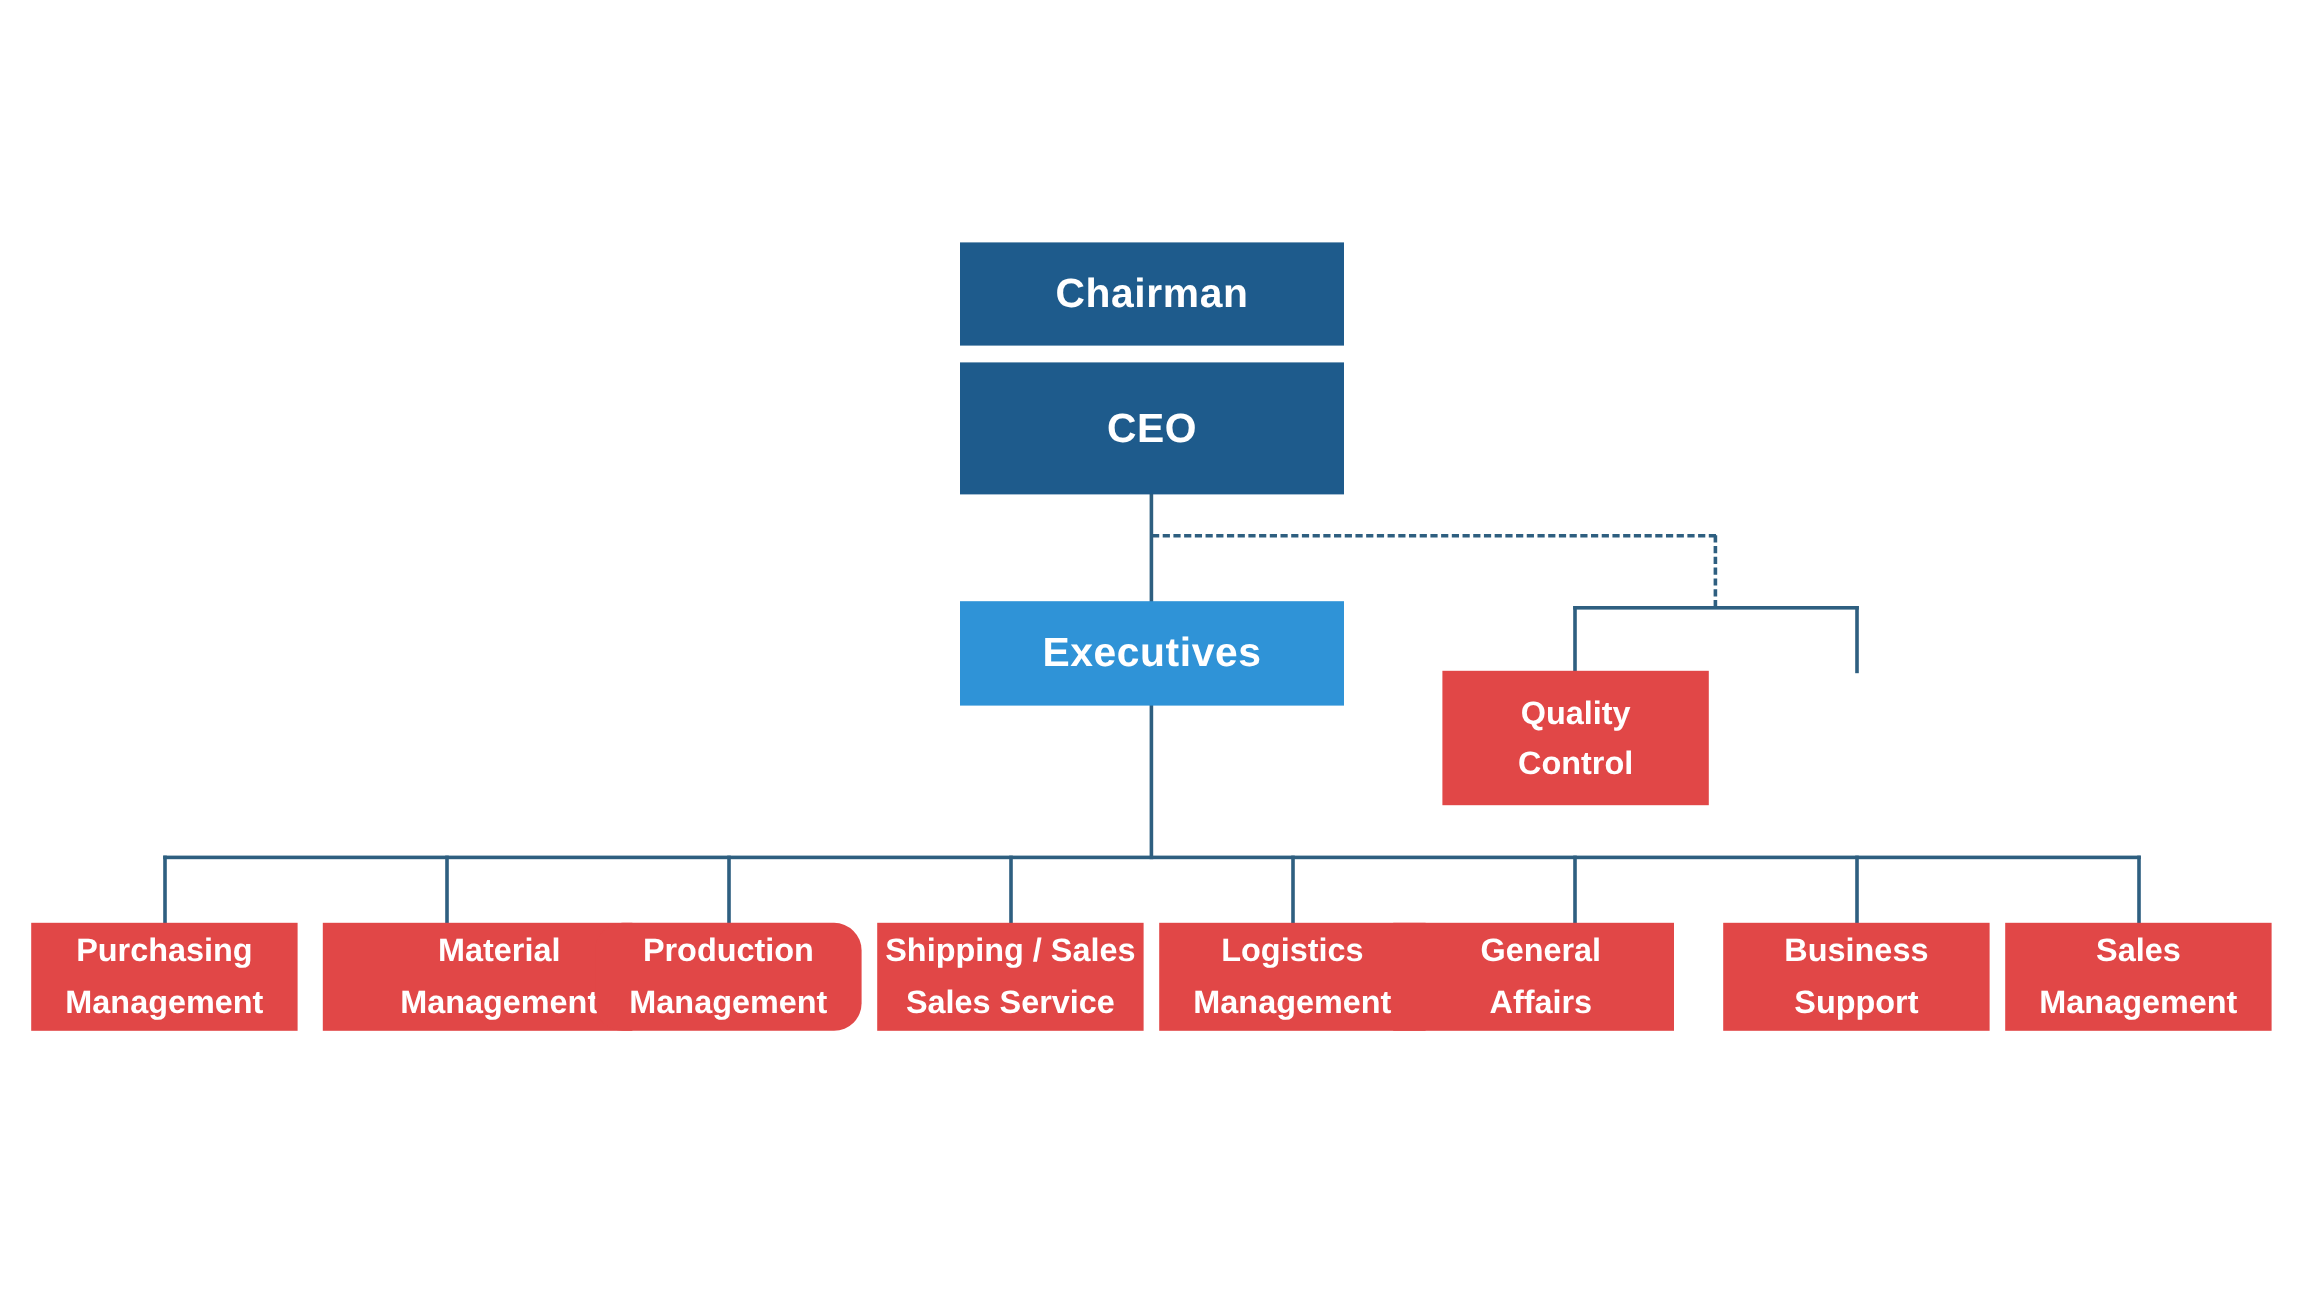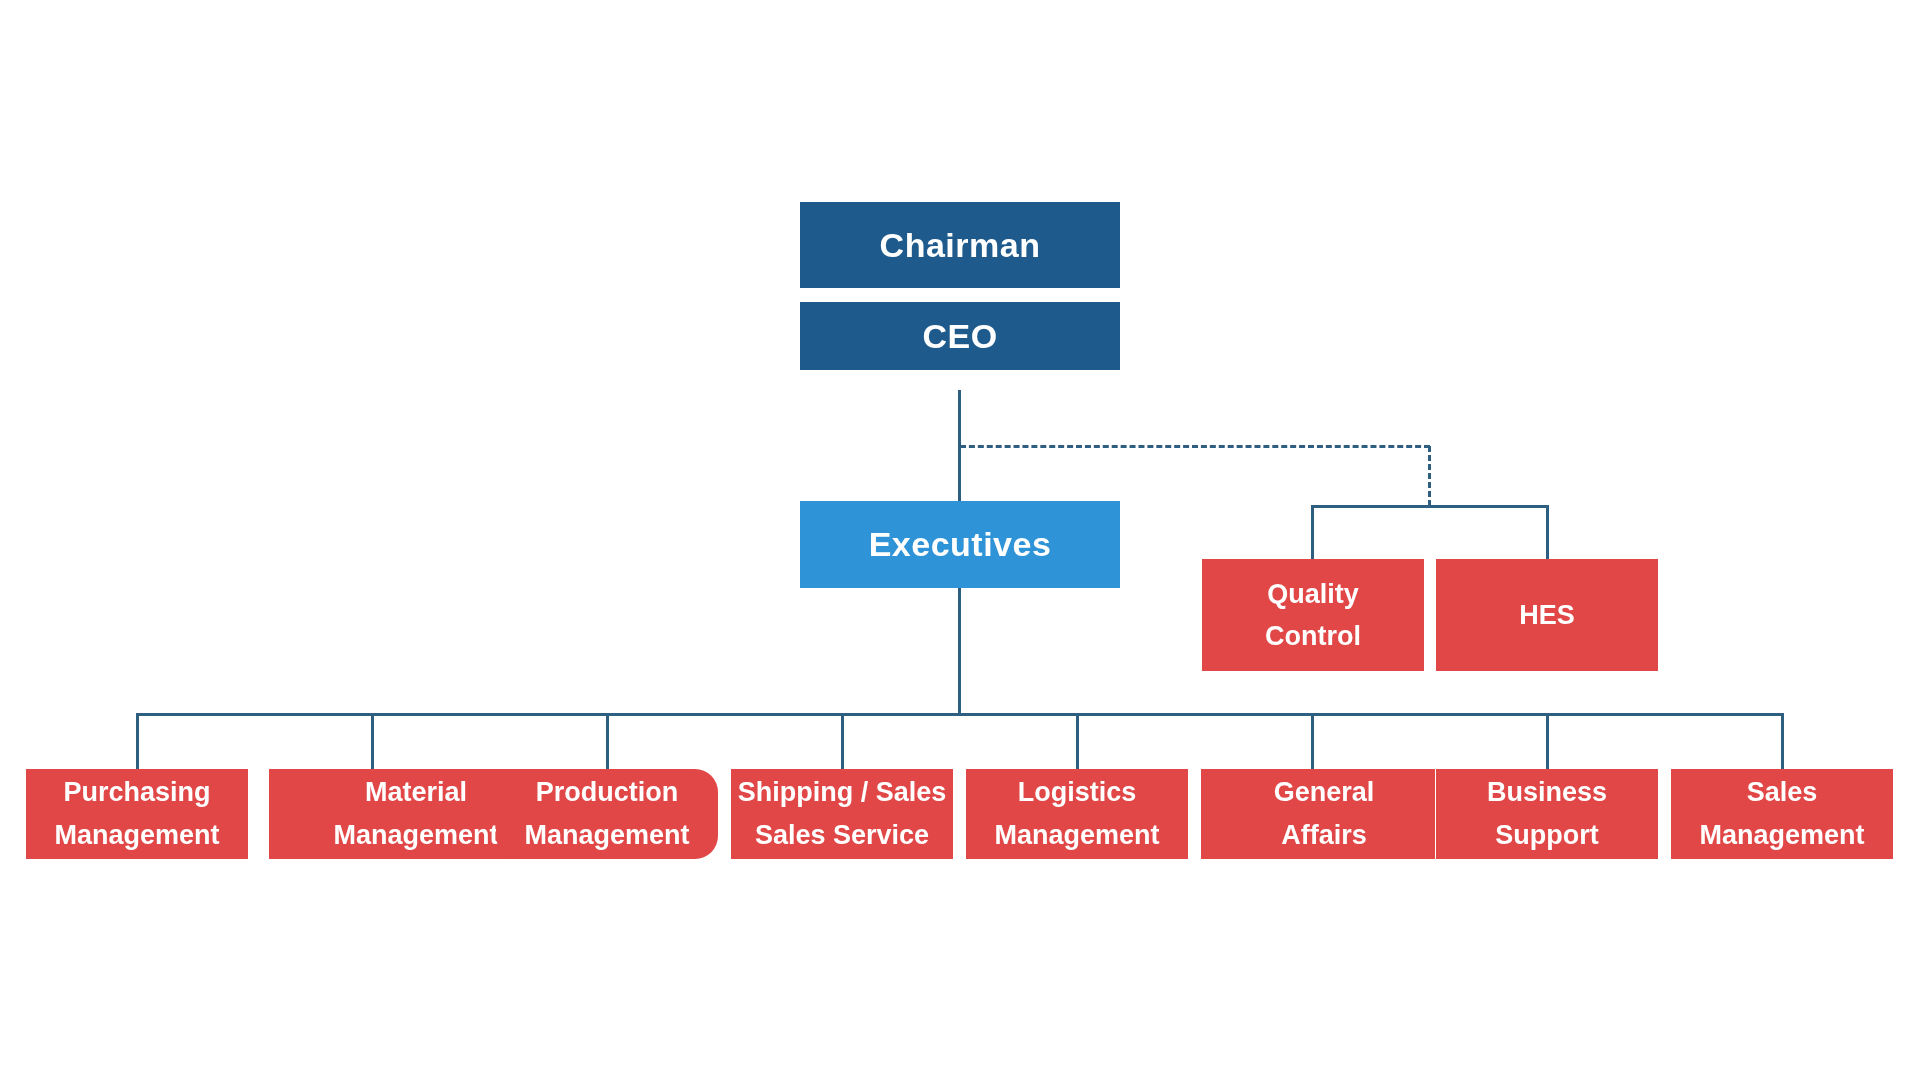--- a/index.html
+++ b/index.html
@@ -31,21 +31,21 @@
   .blue-light { background: #2F93D7; }
   .red        { background: #E14747; }
 
   .toplevel {
     left: 800px;
     width: 320px;
     font-size: 34px;
     letter-spacing: 0.5px;
   }
   #node-chairman   { top: 202px; height: 86px; }
-  #node-ceo        { top: 302px; height: 68px; }
+  #node-ceo        { top: 302px; height: 110px; }
   #node-executives { top: 501px; height: 87px; }
 
   .staff {
     top: 559px;
     width: 222px;
     height: 112px;
     font-size: 27px;
     line-height: 42px;
   }
   #node-quality-control { left: 1202px; }
@@ -56,21 +56,21 @@
     width: 222px;
     height: 90px;
     font-size: 27px;
     line-height: 43px;
   }
   #dept-0 { left: 26px; }
   #dept-1 { left: 269px; padding-left: 36px; }
   #dept-2 { left: 496px; border-radius: 23px; }
   #dept-3 { left: 731px; }
   #dept-4 { left: 966px; }
-  #dept-5 { left: 1201px; padding-left: 12px; }
+  #dept-5 { left: 1161px; padding-left: 12px; }
   #dept-6 { left: 1436px; align-items: center; }
   #dept-7 { left: 1671px; }
 
   .line {
     position: absolute;
     background: #2E5F80;
     z-index: 1;
   }
   .dash-h {
     position: absolute;
@@ -134,23 +134,20 @@
     <span>CEO</span>
   </div>
   <div class="node blue-light toplevel" id="node-executives">
     <span>Executives</span>
   </div>
 
   <div class="node red staff" id="node-quality-control">
     <span>Quality</span>
     <span>Control</span>
   </div>
-  <div class="node red staff" id="node-hes">
-    <span>HES</span>
-  </div>
 
   <div class="node red dept" id="dept-0">
     <span>Purchasing</span>
     <span>Management</span>
   </div>
   <div class="node red dept" id="dept-1">
     <span>Material</span>
     <span>Management</span>
   </div>
   <div class="node red dept" id="dept-2">

